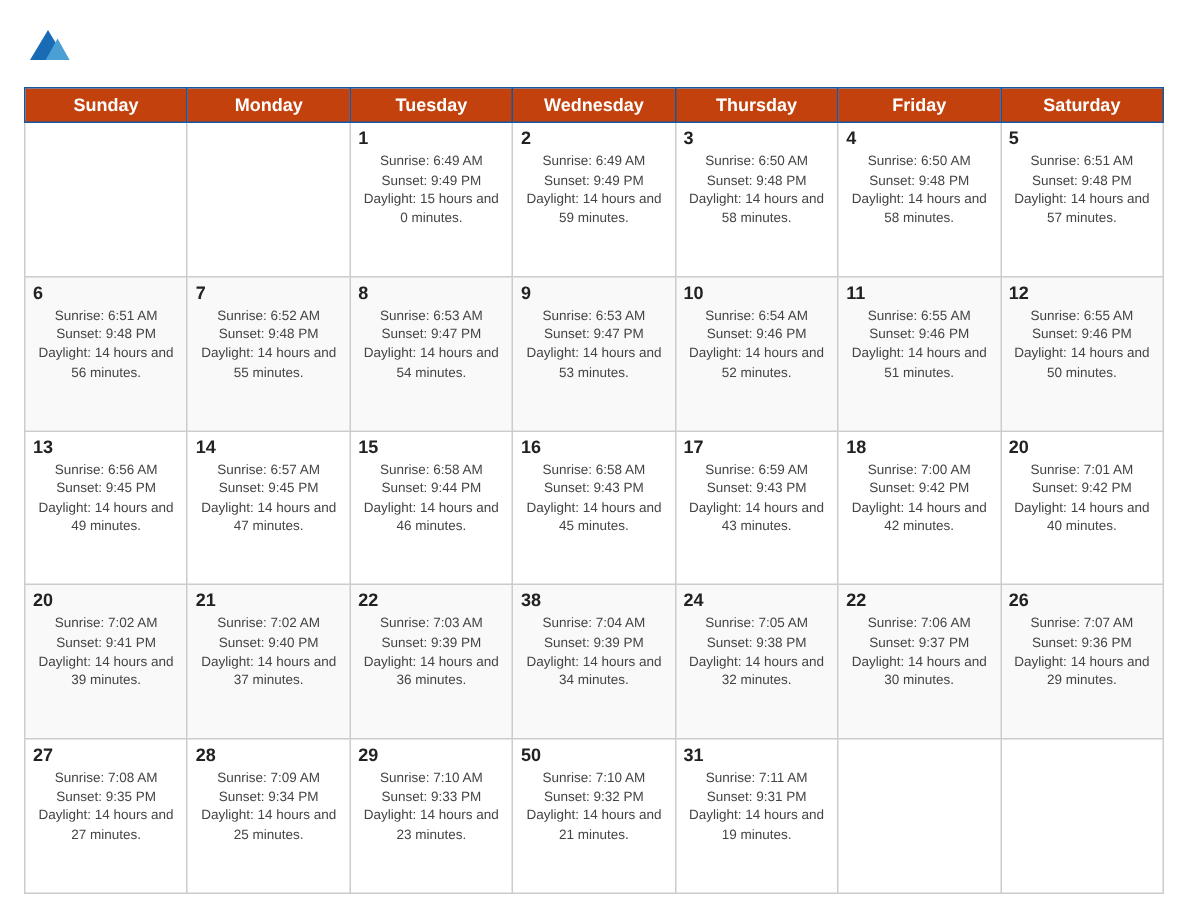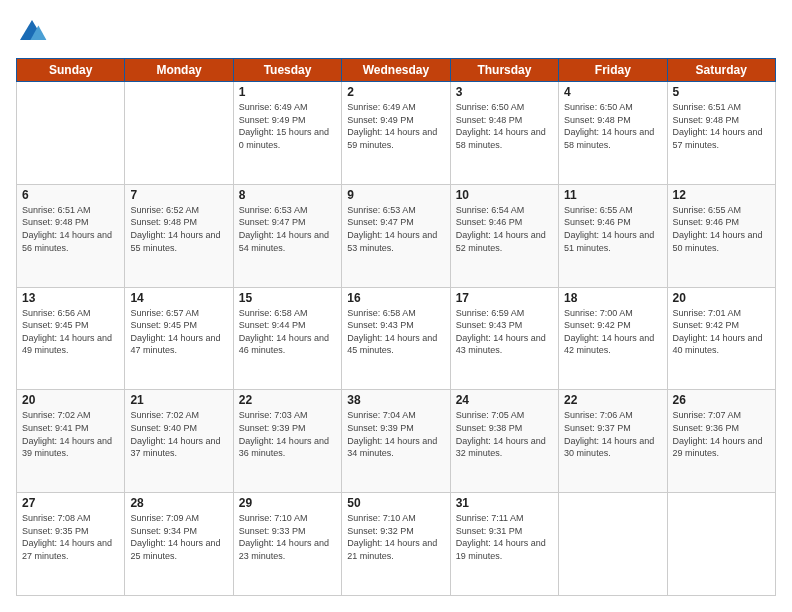--- a/index.html
+++ b/index.html
@@ -89,20 +89,21 @@
       font-size: 12px;
       font-weight: bold;
       color: #222;
       display: block;
       margin-bottom: 2px;
     }
     .day-info {
       font-size: 9px;
       line-height: 1.4;
       color: #444;
+      text-align: center;
     }
     .empty-cell {
       background: #f9f9f9;
     }
     .week-row td {
       background: #fff;
     }
     .week-row:nth-child(even) td {
       background: #f9f9f9;
     }

